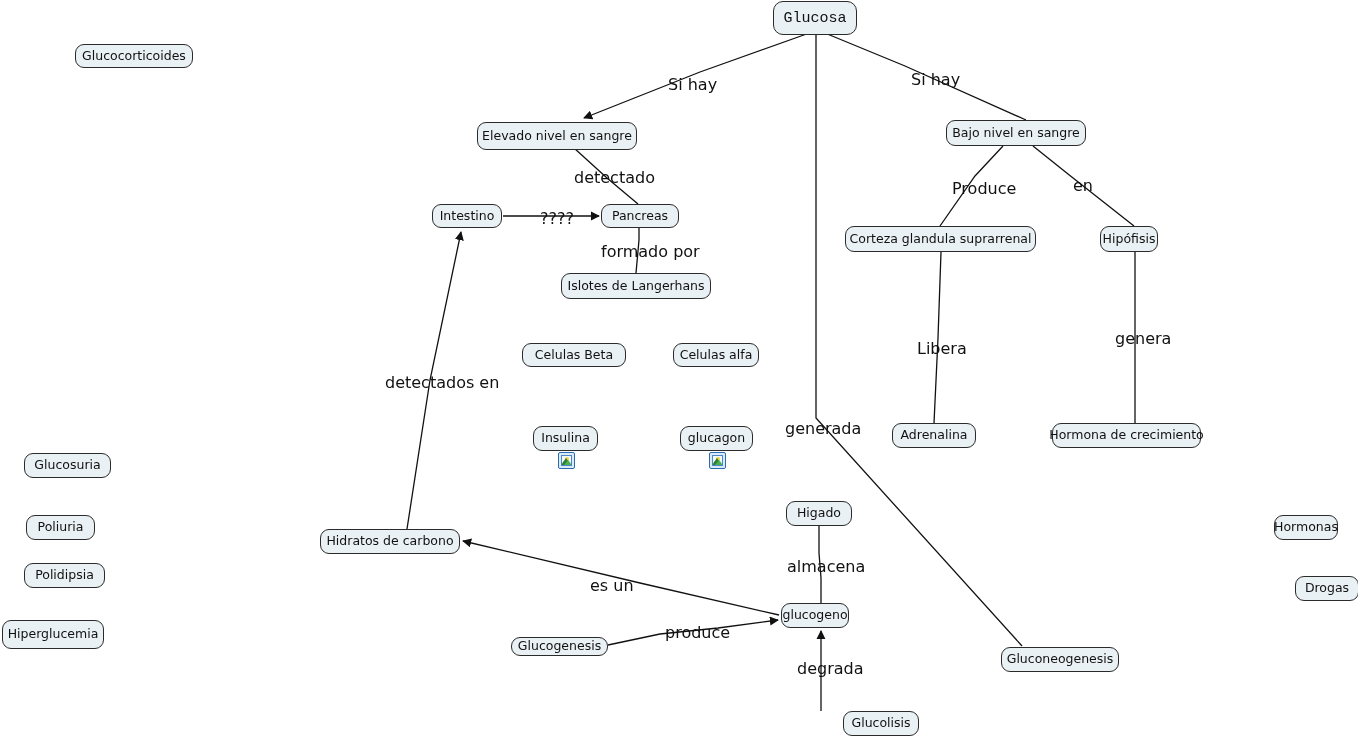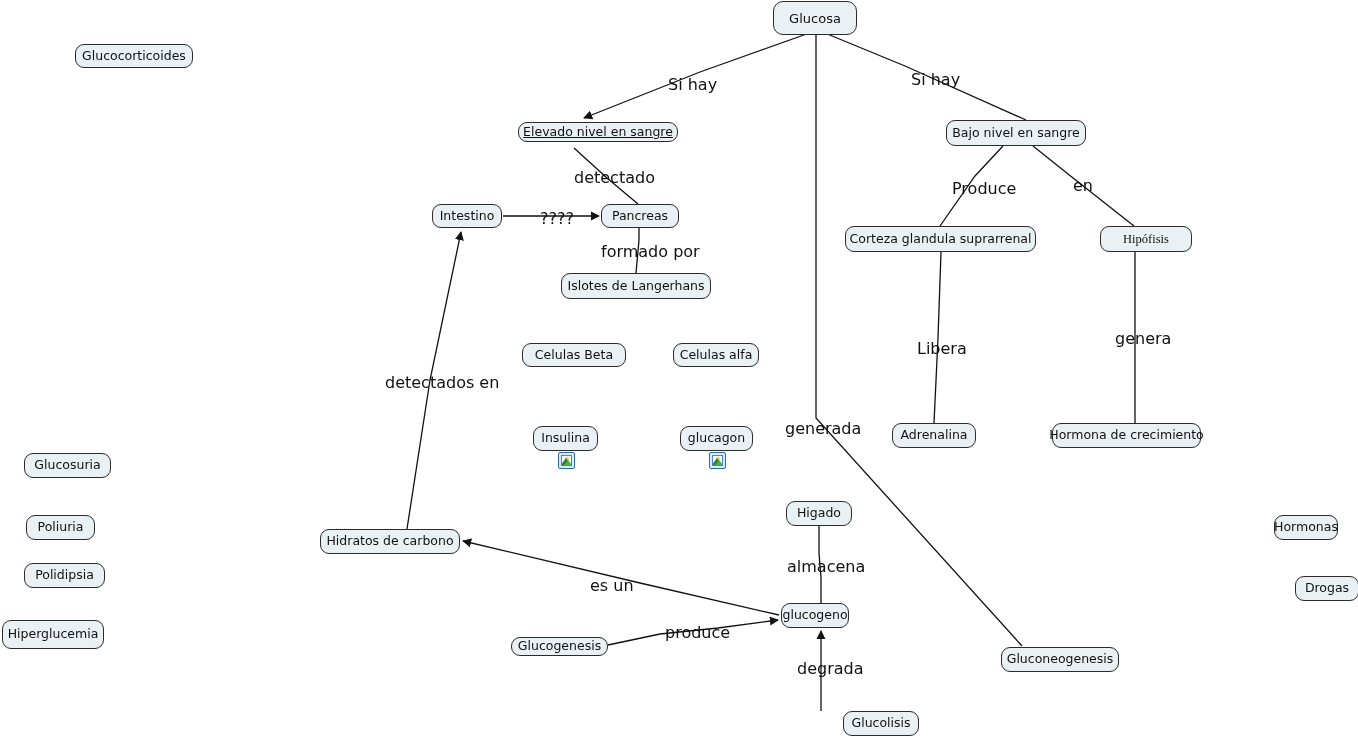--- a/index.html
+++ b/index.html
@@ -40,24 +40,25 @@
     line-height: 1;
     white-space: nowrap;
     display: flex;
     align-items: center;
     justify-content: center;
     padding: 0 9px;
     height: 24px;
     box-shadow: 0 0 0 0 rgba(0,0,0,0);
   }
   .node.big {
-    font-size: 13px;
+    font-size: 15px;
     height: 30px;
     border-radius: 10px;
     padding: 16px 11px;
+    font-family: Liberation Mono, monospace;
   }
   .edge-label {
     position: absolute;
     color: #111111;
     font-size: 16px;
     line-height: 1;
     white-space: nowrap;
     background: transparent;
   }
   .img-badge {
@@ -137,26 +138,26 @@
         <polyline points="819,526 819,553 821,578 821,603" fill="none" stroke="#111111" stroke-width="1.3"></polyline>
         <polyline points="779,615 640,583 463,541" fill="none" stroke="#111111" stroke-width="1.3" marker-end="url(#arrowhead)"></polyline>
         <polyline points="608,645 660,634 718,628 778,620" fill="none" stroke="#111111" stroke-width="1.3" marker-end="url(#arrowhead)"></polyline>
         <polyline points="821,711 821,676 821,655 821,631" fill="none" stroke="#111111" stroke-width="1.3" marker-end="url(#arrowhead)"></polyline>
       </g>
   </svg>
 
   <div id="node-group">
       <div class="node big" style="left: 773px; top: 1px; width: 84px; height: 30px;">Glucosa</div>
       <div class="node" style="left: 75px; top: 44px; width: 118px; height: 24px;">Glucocorticoides</div>
-      <div class="node" style="left: 518px; top: 122px; width: 160px; height: 20px; text-decoration: underline;">Elevado nivel en sangre</div>
+      <div class="node" style="left: 477px; top: 122px; width: 160px; height: 28px;">Elevado nivel en sangre</div>
       <div class="node" style="left: 946px; top: 120px; width: 140px; height: 26px;">Bajo nivel en sangre</div>
       <div class="node" style="left: 432px; top: 204px; width: 70px; height: 24px;">Intestino</div>
       <div class="node" style="left: 601px; top: 204px; width: 78px; height: 24px;">Pancreas</div>
       <div class="node" style="left: 845px; top: 226px; width: 191px; height: 26px;">Corteza glandula suprarrenal</div>
-      <div class="node" style="left: 1100px; top: 226px; width: 92px; height: 26px; font-family: Liberation Serif, serif;">Hipófisis</div>
+      <div class="node" style="left: 1100px; top: 226px; width: 58px; height: 26px;">Hipófisis</div>
       <div class="node" style="left: 561px; top: 273px; width: 150px; height: 26px;">Islotes de Langerhans</div>
       <div class="node" style="left: 522px; top: 343px; width: 104px; height: 24px;">Celulas Beta</div>
       <div class="node" style="left: 673px; top: 343px; width: 86px; height: 24px;">Celulas alfa</div>
       <div class="node" style="left: 533px; top: 426px; width: 65px; height: 25px;">Insulina</div>
       <div class="img-badge" style="left: 557.5px; top: 452px;">
         <span class="frame">
           <span class="sun"></span>
           <span class="hill-a"></span>
           <span class="hill-b"></span>
         </span>

